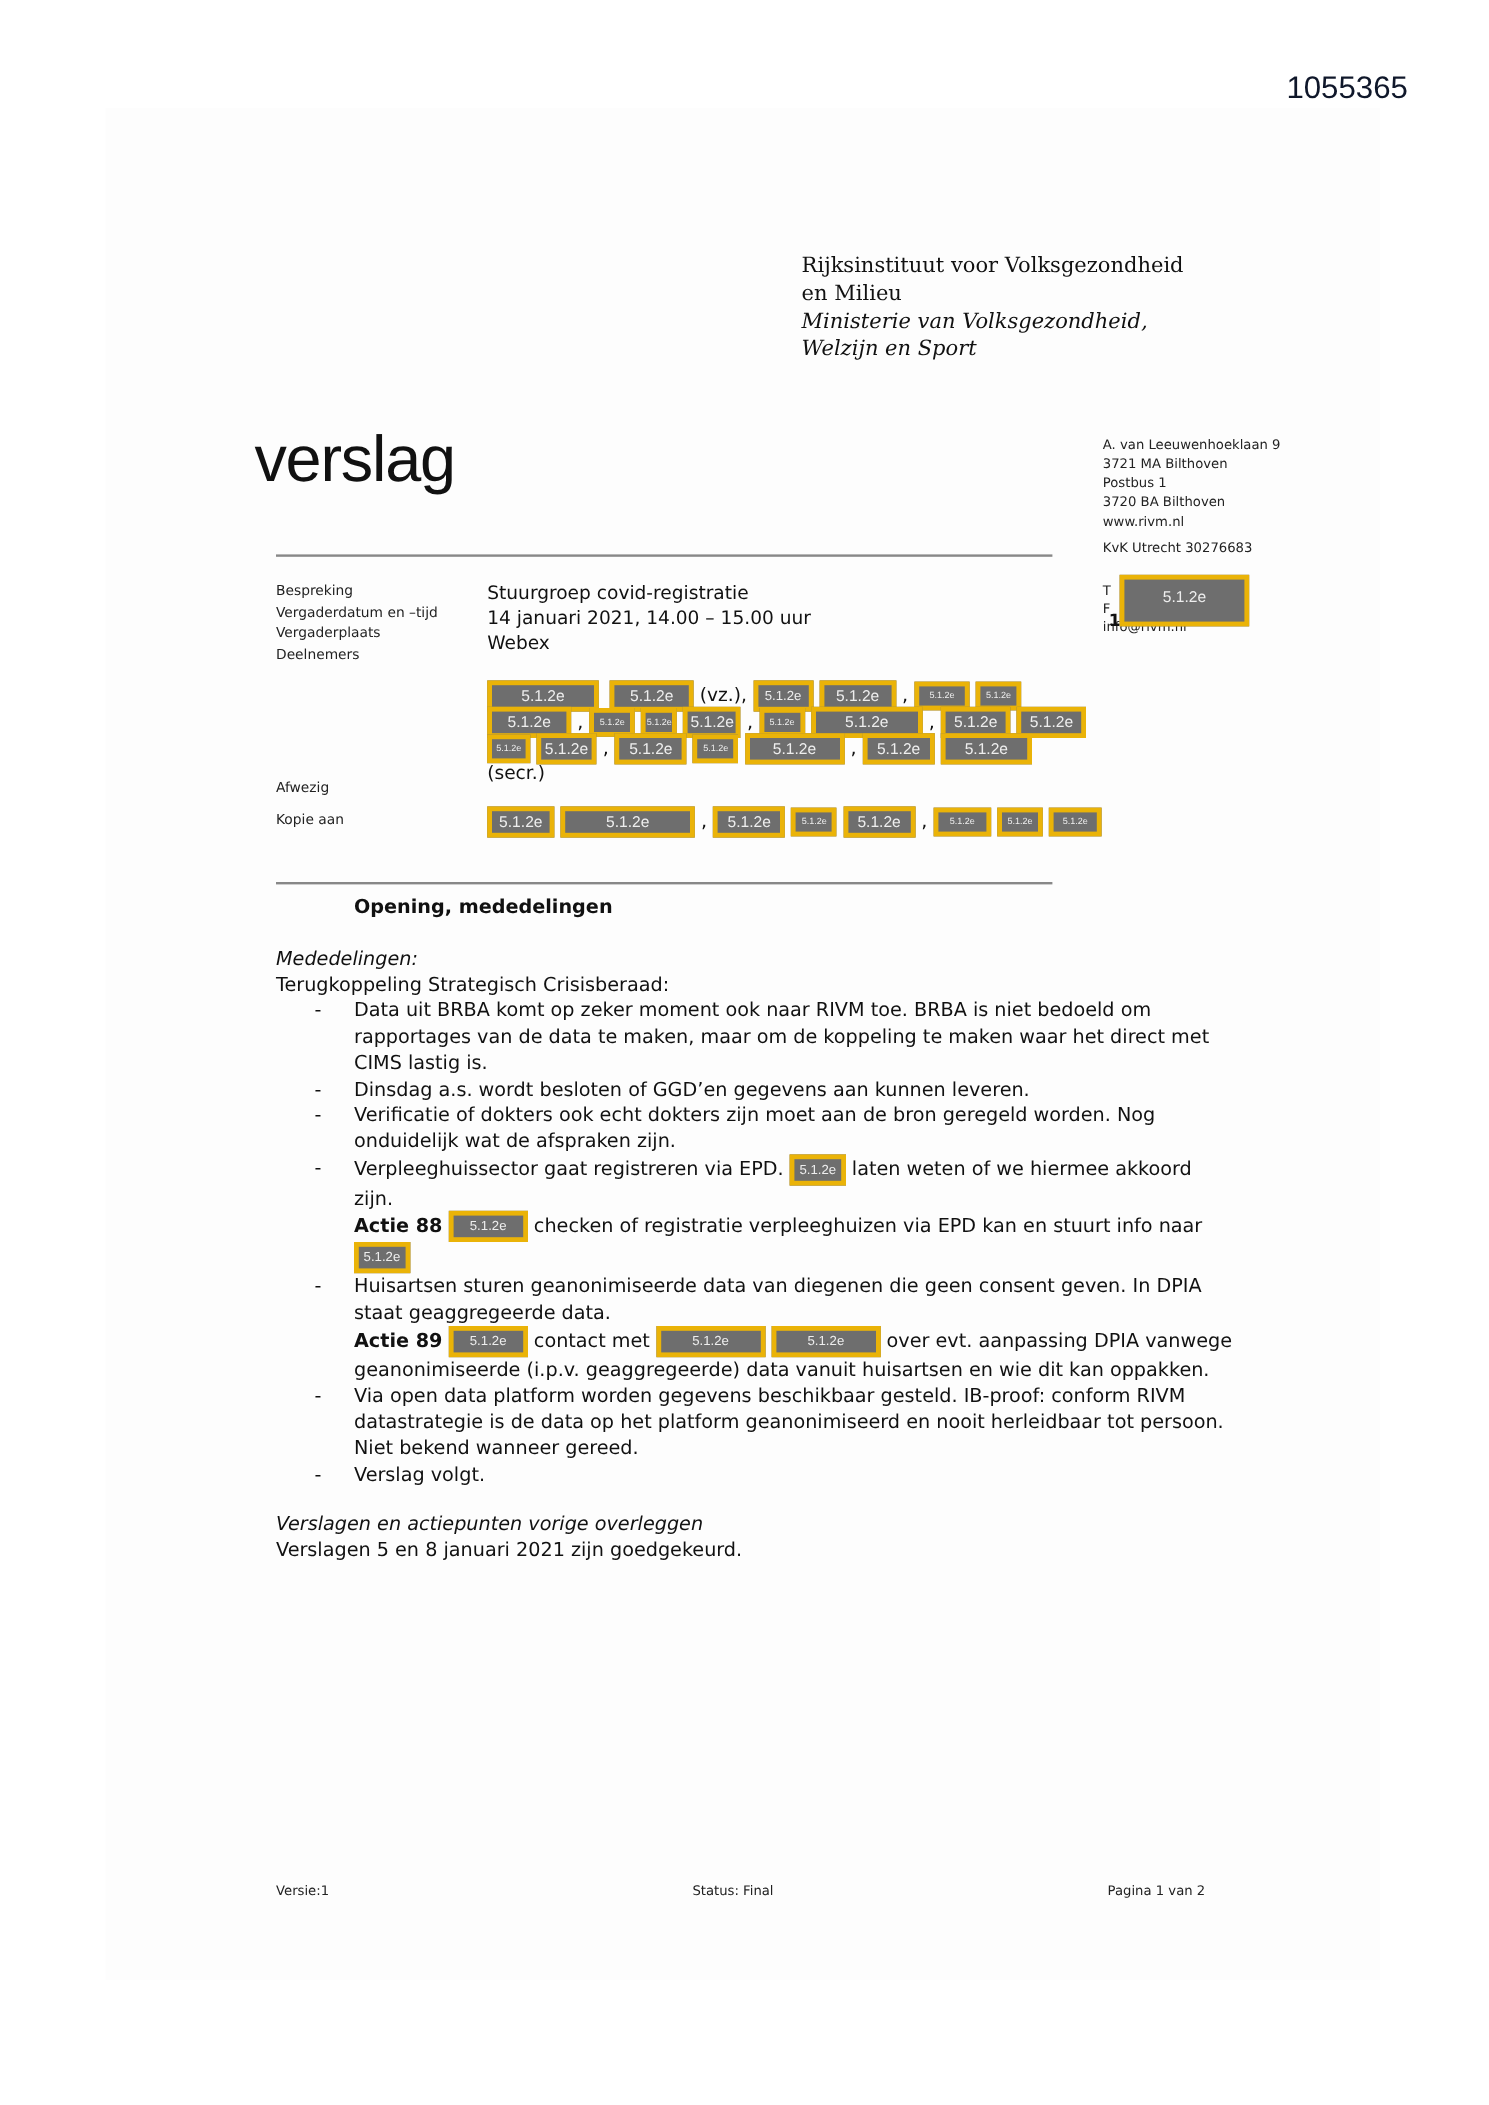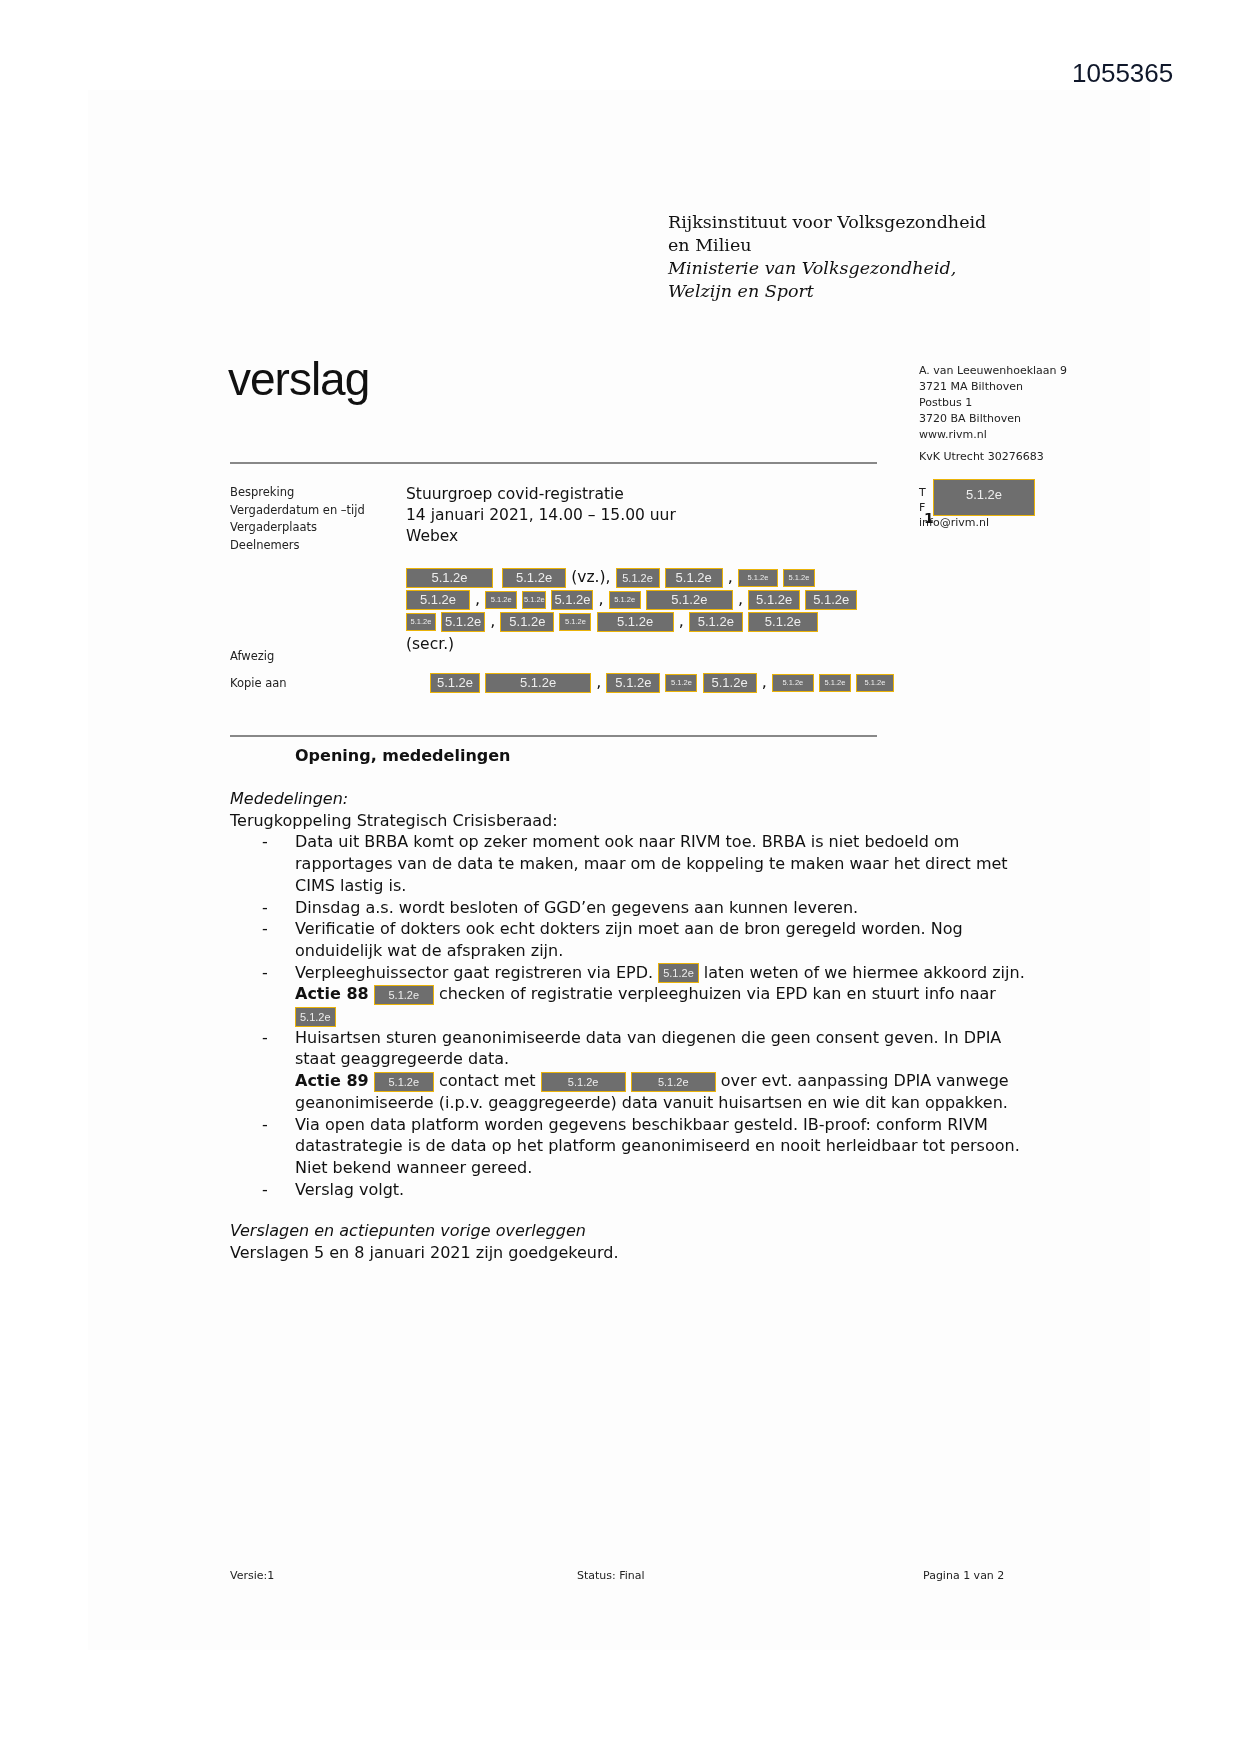--- a/index.html
+++ b/index.html
@@ -2,27 +2,27 @@
 <html><head>
 <meta charset="utf-8">
 <style>
   html,body{margin:0;padding:0;background:#fff;}
   body{width:1241px;height:1754px;position:relative;overflow:hidden;font-family:"DejaVu Sans",sans-serif;color:#111;}
   .page-bg{position:absolute;left:88px;top:90px;width:1062px;height:1560px;background:#fdfdfd;}
   .abs{position:absolute;}
   .docnum{left:1072px;top:58px;font-family:"Liberation Sans",sans-serif;font-size:26px;color:#0f172a;}
   .logo{left:668px;top:211px;font-family:"DejaVu Serif",serif;font-size:17.5px;line-height:23px;}
   .logo .it{font-style:italic;}
-  .title{left:228px;top:352px;font-family:"Liberation Sans",sans-serif;font-size:46px;letter-spacing:-1px;}
+  .title{left:212px;top:352px;font-family:"Liberation Sans",sans-serif;font-size:54px;letter-spacing:-1px;}
   .rule{left:230px;height:2px;background:#888;width:647px;}
   .addr{left:919px;top:363px;font-size:11px;line-height:16px;color:#222;}
   .addr .kvk{margin-top:6px;}
   .lbls{left:230px;top:484px;font-size:11.5px;line-height:17.5px;color:#222;}
   .vals{left:406px;top:484px;font-size:15.5px;line-height:21px;}
-  .red{display:inline-block;background:#6e6e6e;color:#eee;font-family:"Liberation Sans",sans-serif;text-align:center;vertical-align:middle;border:1px solid #eab308;}
+  .red{display:inline-block;background:#6e6e6e;color:#eee;font-family:"Liberation Sans",sans-serif;text-align:center;vertical-align:middle;border:4px solid #eab308;}
   .r-lg{font-size:13px;height:18px;line-height:18px;}
   .r-sm{font-size:7.5px;height:16px;line-height:16px;}
   .prow{height:22px;white-space:nowrap;}
   .section{left:295px;top:746px;font-weight:bold;font-size:16px;text-align:center;}
   .body{left:230px;top:788px;width:800px;font-size:16px;line-height:21.7px;}
   .body .it{font-style:italic;}
   ul.dash{list-style:none;margin:0;padding:0;}
   ul.dash li{position:relative;padding-left:65px;}
   ul.dash li:before{content:"-";position:absolute;left:32px;}
   .r-in{font-size:11px;height:18px;line-height:18px;padding:0 4px;}
@@ -107,21 +107,21 @@
     <span class="red r-lg" style="width:52px">5.1.2e</span>
     <span class="red r-sm" style="width:30px">5.1.2e</span>
     <span class="red r-lg" style="width:75px">5.1.2e</span>
     <span>,</span>
     <span class="red r-lg" style="width:52px">5.1.2e</span>
     <span class="red r-lg" style="width:68px">5.1.2e</span>
   </div>
   <div style="font-size:15.5px;margin-top:2px">(secr.)</div>
 </div>
 
-<div class="abs prow" style="left:430px;top:672px;">
+<div class="abs prow" style="left:406px;top:672px;">
   <span class="red r-lg" style="width:48px">5.1.2e</span>
   <span class="red r-lg" style="width:104px">5.1.2e</span>
   <span>,</span>
   <span class="red r-lg" style="width:52px">5.1.2e</span>
   <span class="red r-sm" style="width:30px">5.1.2e</span>
   <span class="red r-lg" style="width:52px">5.1.2e</span>
   <span>,</span>
   <span class="red r-sm" style="width:40px">5.1.2e</span>
   <span class="red r-sm" style="width:30px">5.1.2e</span>
   <span class="red r-sm" style="width:36px">5.1.2e</span>

